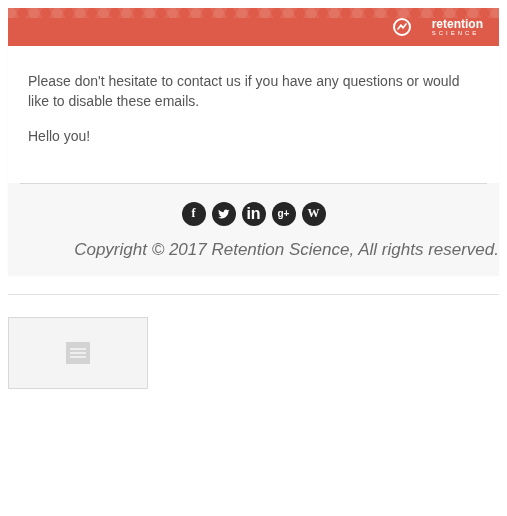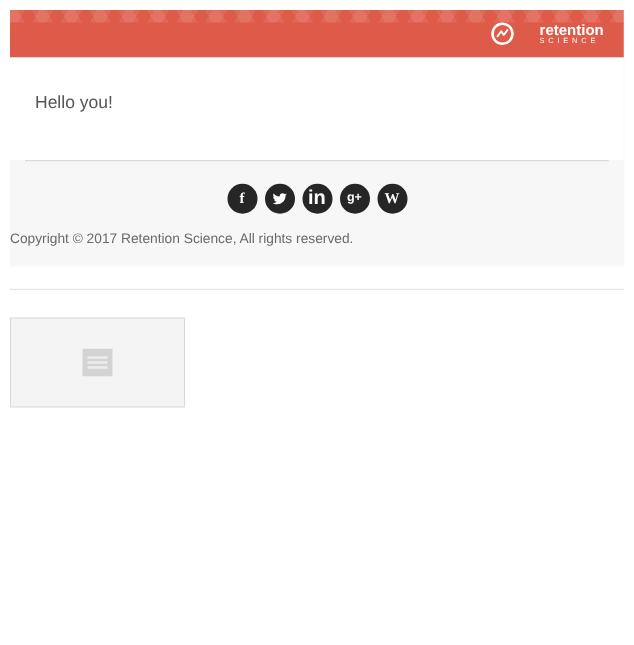--- a/index.html
+++ b/index.html
@@ -75,22 +75,23 @@
     border-radius: 50%;
     display: flex;
     align-items: center;
     justify-content: center;
     color: #fff;
     font-size: 12px;
     font-weight: bold;
     font-family: Georgia, serif;
   }
   .copyright {
-    text-align: left;
-    font-size: 11px;
+    text-align: right;
+    font-size: 17px;
+    font-style: italic;
     color: #6a6a6a;
     padding: 6px 0 4px 0;
   }
   .divider2 {
     border: none;
     border-top: 1px solid #e3e3e3;
     margin: 18px 8px 0 8px;
   }
   .attachment {
     margin: 22px 8px 8px 8px;
@@ -128,20 +129,21 @@
           </svg>
       </span>
       <span class="brand-text">
         <span class="brand-top">retention</span>
         <span class="brand-bot">SCIENCE</span>
       </span>
     </div>
   </div>
 
   <div class="body-content">
+    <p>Please don't hesitate to contact us if you have any questions or would like to disable these emails.</p>
     <p>Hello you!</p>
   </div>
 
   <hr class="divider">
 
   <div class="social-row">
     <a class="social-icon">
       <span>f</span>
     </a>
     <a class="social-icon">

